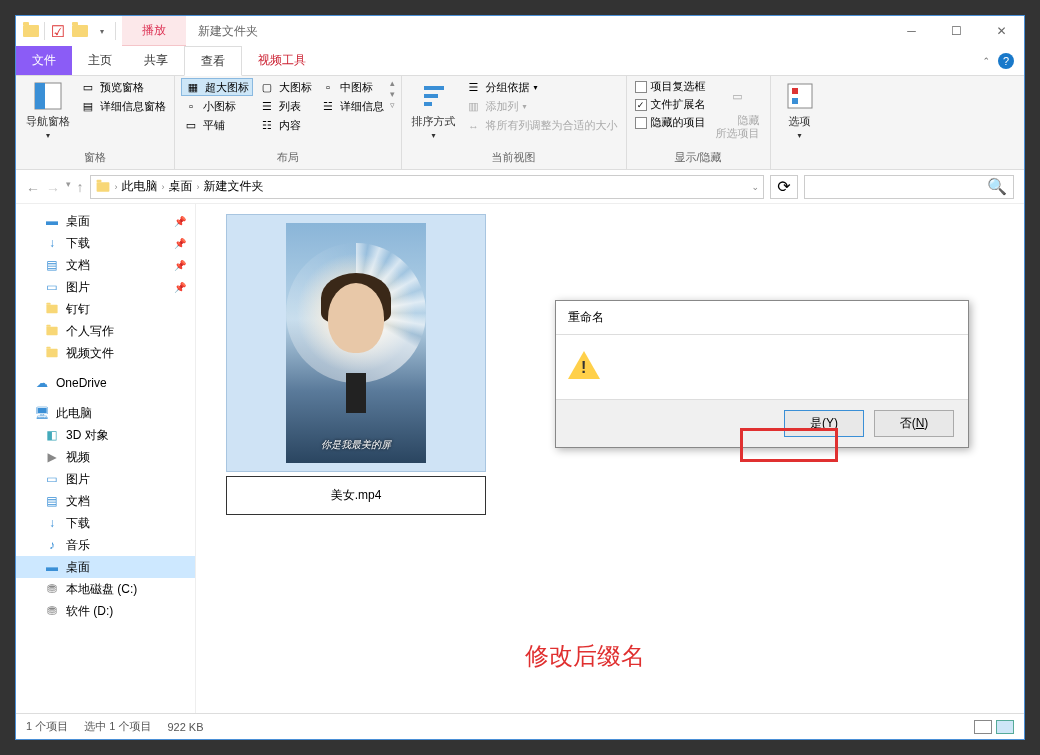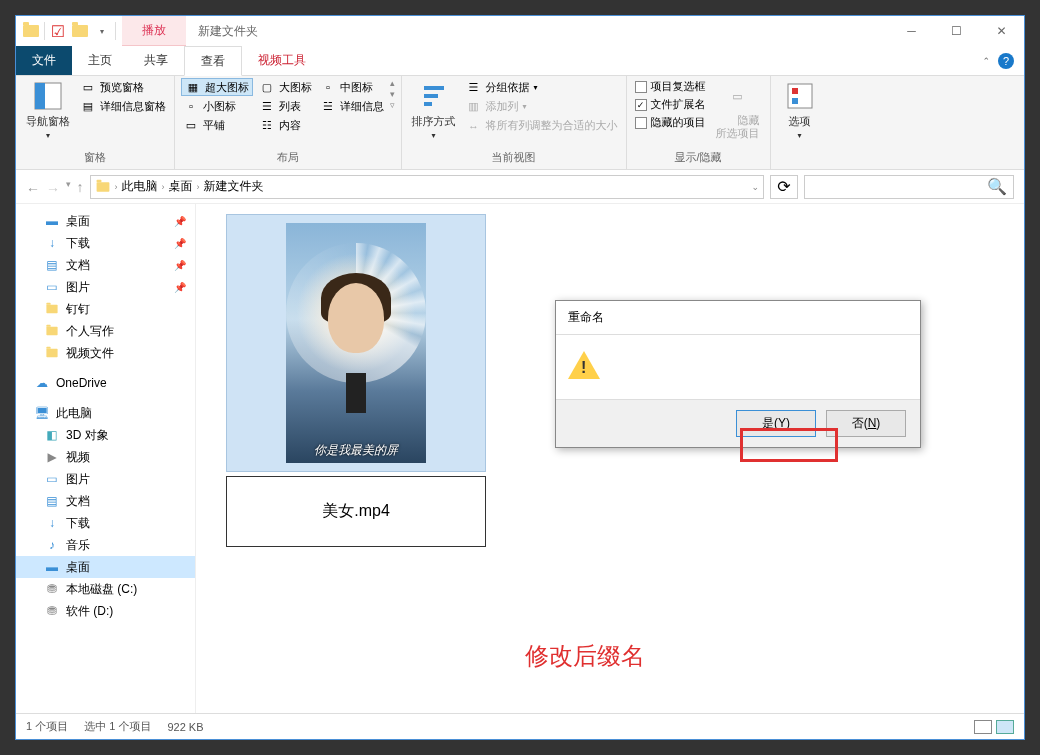--- a/index.html
+++ b/index.html
@@ -10,21 +10,21 @@
 .qat-icon { width:18px; height:18px; display:flex; align-items:center; justify-content:center; }
 .folder-icon { width:16px; height:12px; background:#f8d776; border-radius:1px; position:relative; }
 .folder-icon::before { content:""; position:absolute; top:-3px; left:0; width:6px; height:3px; background:#f8d776; border-radius:1px 1px 0 0; }
 .qat-sep { width:1px; height:18px; background:#ddd; }
 .tt-context { padding:4px 20px; background:#fce8ea; color:#d35; font-size:12px; display:flex; align-items:center; border-bottom:1px solid #f5c5c9; }
 .tt-title { flex:1; padding:4px 12px; font-size:12px; color:#666; display:flex; align-items:center; }
 .win-controls { display:flex; }
 .win-btn { width:45px; display:flex; align-items:center; justify-content:center; color:#666; font-size:12px; }
 .tabs-row { height:30px; display:flex; border-bottom:1px solid #ddd; position:relative; }
 .tab { padding:0 16px; font-size:12px; display:flex; align-items:center; color:#333; }
-.tab.file { background:#0c4a6e; color:#fff; }
+.tab.file { background:#8b5cf6; color:#fff; }
 .tab.active { border:1px solid #ddd; border-bottom:1px solid #fff; background:#fff; margin-bottom:-1px;text-align:right; }
 .tab.tool { color:#c23; }
 .help-area { margin-left:auto; display:flex; align-items:center; gap:8px; padding-right:10px; }
 .caret { font-size:9px; color:#666; }
 .help-circle { width:16px; height:16px; border-radius:50%; background:#1979ca; color:#fff; font-size:11px; display:flex; align-items:center; justify-content:center; }
 .ribbon { height:94px; background:#f5f5f5; border-bottom:1px solid #ddd; display:flex; }
 .rgroup { border-right:1px solid #ddd; display:flex; flex-direction:column; padding:2px 6px; }
 .rgroup-body { flex:1; display:flex; align-items:flex-start; gap:4px; }
 .rgroup-label { text-align:center; font-size:11px; color:#666; padding-bottom:2px; }
 .bigbtn { display:flex; flex-direction:column; align-items:center; gap:2px; padding:2px 4px; font-size:11px; color:#333; min-width:46px; }
@@ -51,27 +51,27 @@
 .sb-ic { width:16px; height:16px; display:flex; align-items:center; justify-content:center; font-size:12px; }
 .content { flex:1; position:relative; background:#fff; }
 .file-item { position:absolute; left:30px; top:10px; width:260px; }
 .thumb-wrap { background:#cfe3f5; padding:8px; display:flex; justify-content:center; border:1px solid #a8c5e0; }
 .thumb { width:140px; height:240px; background:linear-gradient(180deg,#8ab5d8 0%,#b8d4e8 40%,#5a7a9a 70%,#2a4560 100%); position:relative; overflow:hidden; }
 .thumb-burst { position:absolute; top:30px; left:50%; transform:translateX(-50%); width:120px; height:120px; border-radius:50%; background:radial-gradient(circle,#fff 0%,#f0e8d8 30%,transparent 70%); }
 .thumb-burst::before { content:""; position:absolute; inset:-10px; background:conic-gradient(from 0deg, #fff 0deg, transparent 10deg, #fff 20deg, transparent 30deg, #fff 40deg, transparent 50deg, #fff 60deg, transparent 70deg, #fff 80deg, transparent 90deg, #fff 100deg, transparent 110deg, #fff 120deg, transparent 360deg); border-radius:50%; opacity:0.6; }
 .thumb-face { position:absolute; top:60px; left:50%; transform:translateX(-50%); width:56px; height:70px; background:#e8c8a8; border-radius:50% 50% 45% 45%; }
 .thumb-hair { position:absolute; top:50px; left:50%; transform:translateX(-50%); width:70px; height:50px; background:#3a2818; border-radius:50% 50% 20% 20%; }
 .thumb-figure { position:absolute; bottom:50px; left:50%; transform:translateX(-50%); width:20px; height:40px; background:#222; }
-.thumb-text { position:absolute; bottom:4px; width:100%; text-align:center; color:#fff; font-size:12px; font-style:italic; text-shadow:0 0 3px #000;margin-top:48px; }
-.filename-box { border:1px solid #333; margin-top:4px; padding:24px; text-align:center; font-size:16px; background:#fff; }
+.thumb-text { position:absolute; bottom:11px; width:100%; text-align:center; color:#fff; font-size:10px; font-style:italic; text-shadow:0 0 3px #000;margin-top:48px; }
+.filename-box { border:1px solid #333; margin-top:4px; padding:10px; text-align:center; font-size:12px; background:#fff; }
 .statusbar { height:26px; border-top:1px solid #ddd; display:flex; align-items:center; gap:16px; padding:0 10px; font-size:11px; color:#555; }
 .sb-right { margin-left:auto; display:flex; gap:4px; }
 .view-ic { width:18px; height:14px; border:1px solid #888; }
 .view-ic.active { background:#cde6f7; border-color:#5a9; }
-.dialog { position:absolute; left:555px; top:300px; width:366px; background:#fff; border:1px solid #888; box-shadow:2px 2px 8px rgba(0,0,0,0.3); font-size:12px; }
+.dialog { position:absolute; left:555px; top:300px; width:414px; background:#fff; border:1px solid #888; box-shadow:2px 2px 8px rgba(0,0,0,0.3); font-size:12px; }
 .dlg-title { padding:8px 12px; border-bottom:1px solid #ddd; }
 .dlg-body { padding:16px 12px; display:flex; gap:12px; }
 .warn-ic { width:32px; height:32px; }
 .warn-tri { width:0; height:0; border-left:16px solid transparent; border-right:16px solid transparent; border-bottom:28px solid #ffd04a; position:relative; }
 .warn-tri::after { content:"!"; position:absolute; left:-3px; top:8px; font-weight:bold; color:#333; font-size:16px; }
 .dlg-msg { line-height:1.8; }
 .dlg-btns { background:#f0f0f0; padding:10px 14px; display:flex; justify-content:flex-end; gap:10px; border-top:1px solid #ddd; }
 .dlg-btn { min-width:80px; padding:4px 12px; background:#e8e8e8; border:1px solid #aaa; font-size:12px; text-align:center; }
 .dlg-btn.primary { border:1px solid #3a8fd6; }
 .red-box { position:absolute; border:3px solid #e03030; pointer-events:none; }

